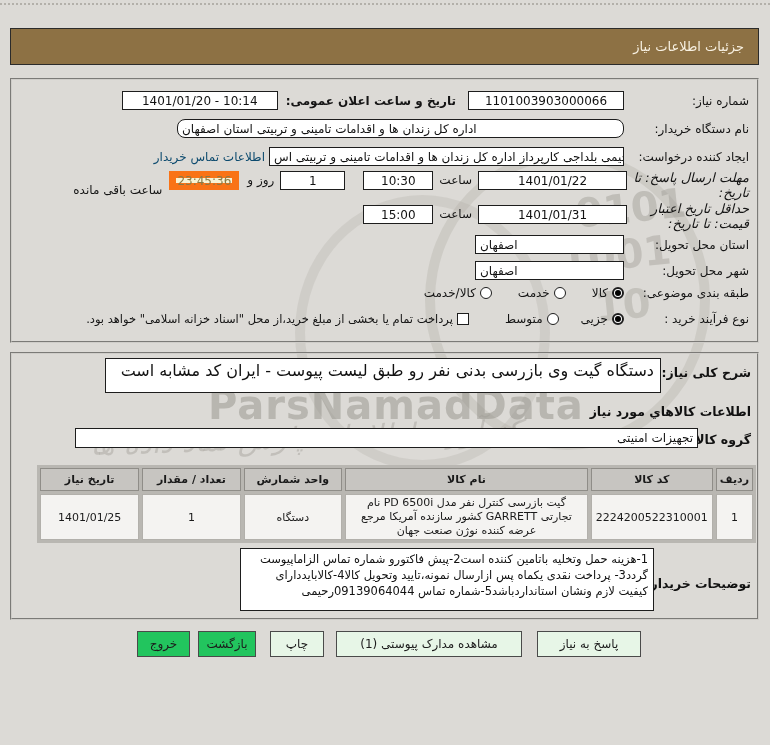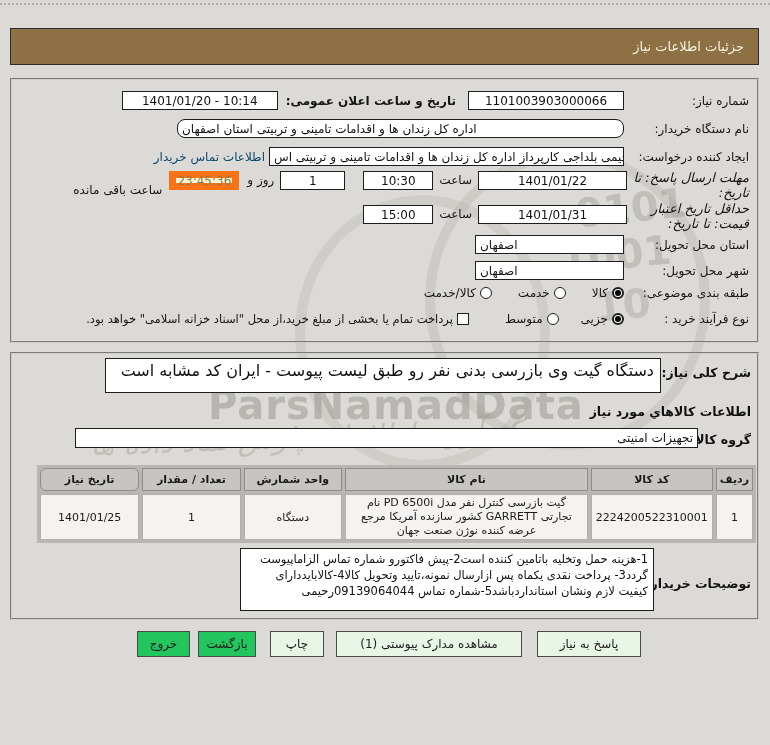--- a/index.html
+++ b/index.html
@@ -173,21 +173,21 @@
     <div class="tb rt groupinput">تجهیزات امنیتی</div>
 
     <table class="goods">
       <tbody>
           <tr>
         <th style="width:30px;">ردیف</th>
         <th style="width:112px;">کد کالا</th>
         <th style="width:248px;text-align:center;">نام کالا</th>
         <th style="width:100px;margin-top:27px;">واحد شمارش</th>
         <th style="width:100px;">تعداد / مقدار</th>
-        <th style="width:100px;border-radius:6px;">تاریخ نیاز</th>
+        <th style="width:100px;">تاریخ نیاز</th>
       </tr>
       <tr>
         <td>1</td>
         <td class="ltr">2224200522310001</td>
         <td class="namecell">گیت بازرسی کنترل نفر مدل PD 6500i نام تجارتی GARRETT کشور سازنده آمریکا مرجع عرضه کننده نوژن صنعت جهان</td>
         <td>دستگاه</td>
         <td>1</td>
         <td class="ltr">1401/01/25</td>
       </tr>
     </tbody>

